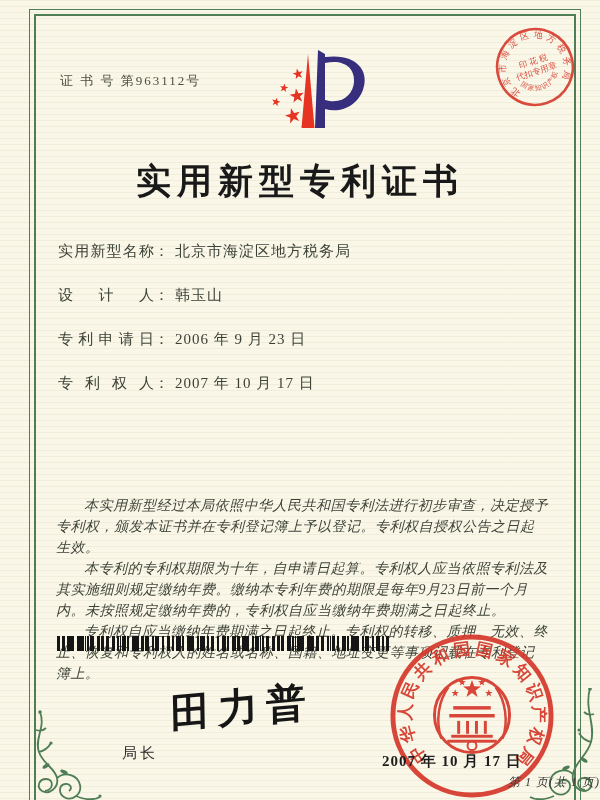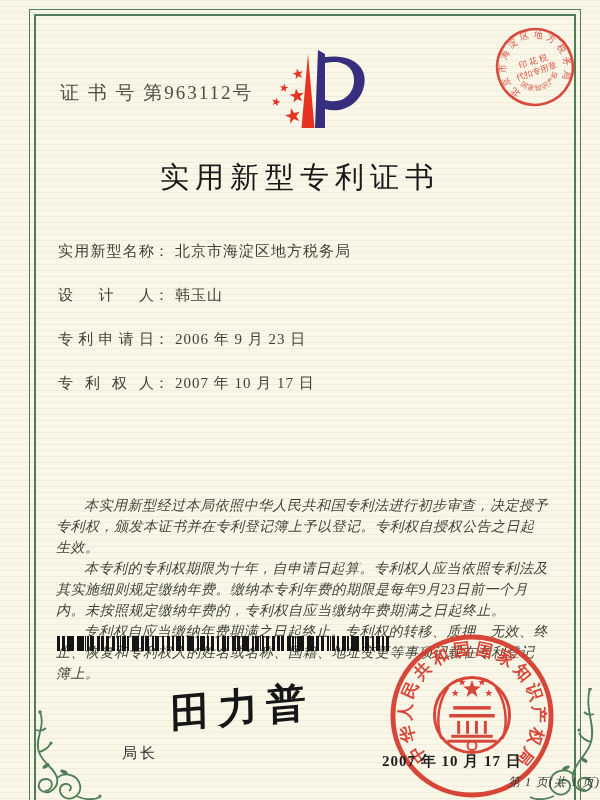--- a/index.html
+++ b/index.html
@@ -7,25 +7,25 @@
   .cert{
     position:relative;width:600px;height:800px;overflow:hidden;
     background-color:#faf7e8;
     background-image:repeating-linear-gradient(180deg, rgba(168,182,138,.14) 0 1px, transparent 1px 6px);
   }
   .frame{
     position:absolute;left:34px;top:14px;right:24px;bottom:-4px;
     border:2px solid #4f7d55;outline:1px solid #4f7d55;outline-offset:4px;
     pointer-events:none;
   }
-  .cert-no{position:absolute;left:60px;top:80px;font-size:19px;color:#4a4f42;letter-spacing:2px;}
+  .cert-no{position:absolute;left:60px;top:72px;font-size:13px;color:#4a4f42;letter-spacing:2px;}
   .logo{position:absolute;left:262px;top:48px;width:112px;height:86px;}
   .title{
     position:absolute;left:0;right:0;top:158px;text-align:center;
-    font-size:29px;font-weight:normal;letter-spacing:6px;color:#191919;
+    font-size:35px;font-weight:bold;letter-spacing:6px;color:#191919;
   }
   .fields{position:absolute;left:58px;top:241px;right:40px;}
   .frow{margin-bottom:24px;font-size:15px;line-height:20px;color:#3c4136;white-space:nowrap;}
   .flabel{display:inline-block;width:96px;text-align:justify;text-align-last:justify;vertical-align:top;}
   .fcolon{display:inline-block;margin-right:6px;}
   .fvalue{letter-spacing:1px;}
   .bodytext{position:absolute;left:56px;right:52px;top:495px;font-size:14px;line-height:21px;color:#3e4338;font-style:italic;}
   .bodytext p{margin:0;text-indent:2em;letter-spacing:.5px;}
   .barcode{
     position:absolute;left:57px;top:636px;width:332px;height:15px;

